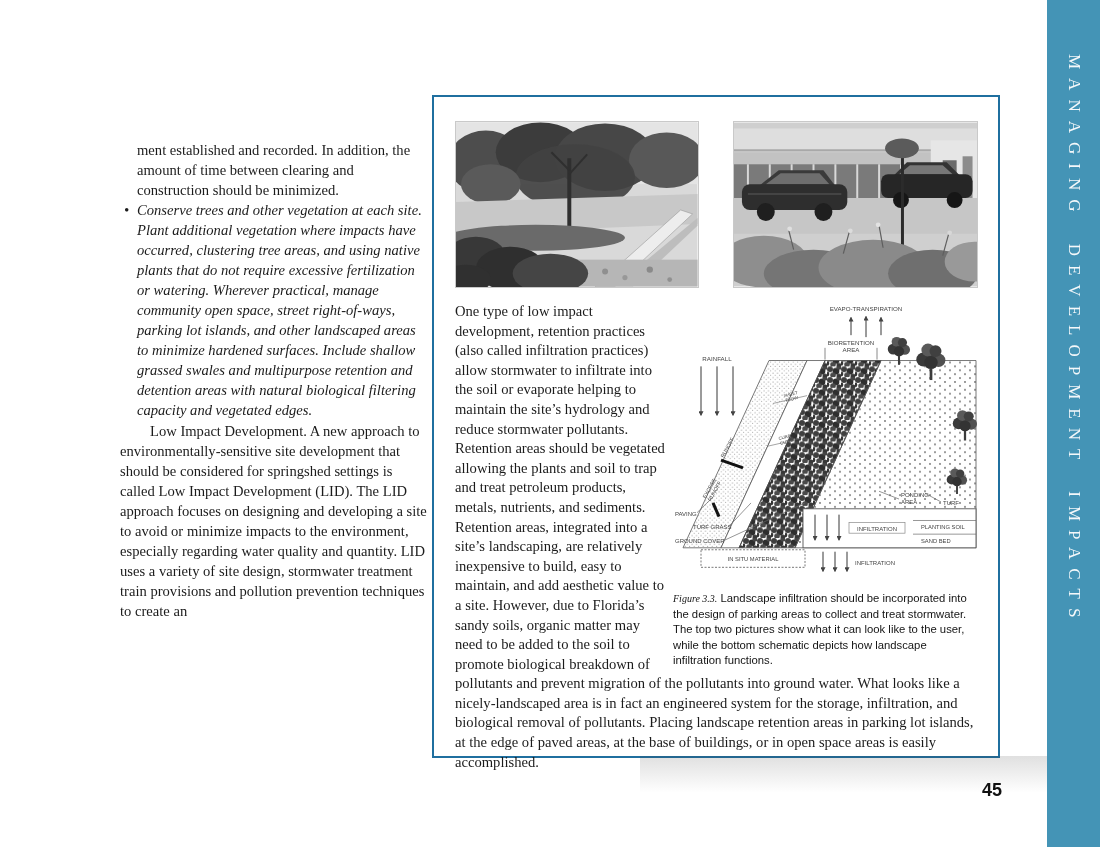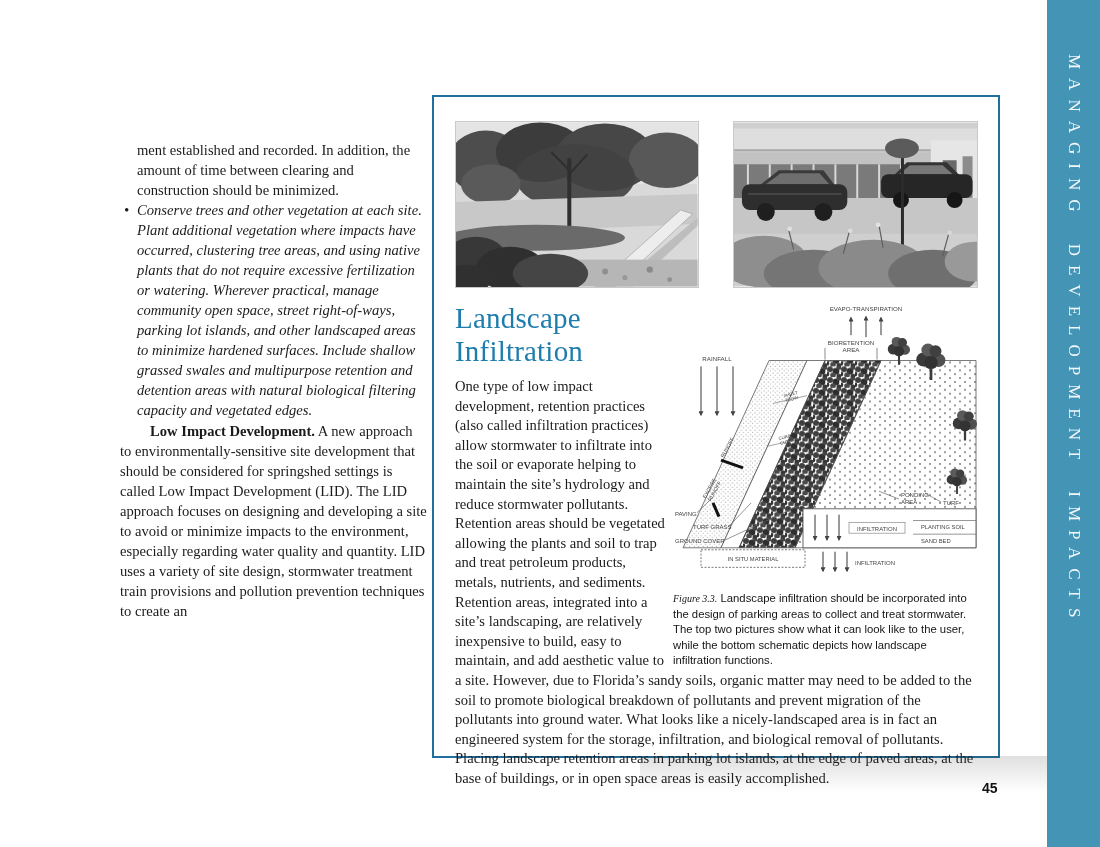--- a/index.html
+++ b/index.html
@@ -26,21 +26,21 @@
   
   .left-col{
     position:absolute;left:120px;top:140px;width:307px;
     font-size:14.6px;line-height:20px;text-align:left;
   }
   .left-col p.cont{margin:0 0 0 17px;}
   .left-col ul{list-style:none;margin:0;padding:0 0 0 17px;}
   .left-col ul li{position:relative;margin:0;font-style:italic;}
   .left-col ul li::before{content:"\2022";position:absolute;left:-13px;top:0;}
   .left-col .lid{margin:1px 0 0 0;text-indent:30px;}
-  .left-col .lid .lead{font-weight:bold;text-indent:0;}
+  .left-col .lid .lead{font-weight:normal;text-indent:0;}
   
   .feature-box{
     position:absolute;left:432px;top:95px;width:568px;height:663px;
     border:2px solid #1f6f9f;background:#fff;box-sizing:border-box;
     padding:24px 20px 0 21px;
   }
   .photos{display:flex;gap:34px;}
   .photo{border:1px solid #c9c9c9;}
   .box-body{margin-top:14px;}
   .fig-float{float:right;width:305px;margin-left:6px;}
@@ -52,21 +52,21 @@
   .fig-caption .figlabel{font-family:"Liberation Serif",serif;font-style:italic;font-size:10px;}
   h2.box-title{
     margin:0 0 9px 0;font-weight:400;
     font-family:"Liberation Serif",serif;
     font-size:29px;color:#1d7dac;letter-spacing:0.2px;
   }
   .box-text{margin:0;font-size:14.6px;line-height:19.6px;}
   
   .page-num{
     position:absolute;left:982px;top:780px;
-    font-family:"Liberation Sans",sans-serif;font-weight:bold;font-size:14px;color:#111;
+    font-family:"Liberation Sans",sans-serif;font-weight:bold;font-size:18px;color:#111;
   }
   .page-shade{
     position:absolute;left:640px;top:756px;width:407px;height:46px;
     background:linear-gradient(to bottom, rgba(60,60,60,0.16), rgba(255,255,255,0) 80%);
     pointer-events:none;
   }
   svg text{font-family:"Liberation Sans",sans-serif;fill:#444;}
 </style>
 </head>
 <body>
@@ -282,21 +282,20 @@
         <line x1="226" y1="202" x2="206" y2="194" stroke="#666" stroke-width="0.7"></line>
 
         <use href="#tree" transform="translate(258,56) scale(1.5)"></use>
         <use href="#tree" transform="translate(292,122) scale(1.25)"></use>
         <use href="#tree" transform="translate(284,180) scale(1.05)"></use>
         <use href="#tree" transform="translate(226,46) scale(1.15)"></use>
       </svg>
       <div class="fig-caption"><span class="figlabel">Figure 3.3.</span><span>  Landscape infiltration should be incorporated into the design of parking areas to collect and treat stormwater. The top two pictures show what it can look like to the user, while the bottom schematic depicts how landscape infiltration functions.</span></div>
     </div>
 
-    <h2 class="box-title">Landscape Infiltration</h2>
     <p class="box-text">One type of low impact development, retention practices (also called infiltration practices) allow stormwater to infiltrate into the soil or evaporate helping to maintain the site’s hydrology and reduce stormwater pollutants. Retention areas should be vegetated allowing the plants and soil to trap and treat petroleum products, metals, nutrients, and sediments. Retention areas, integrated into a site’s landscaping, are relatively inexpensive to build, easy to maintain, and add aesthetic value to a site. However, due to Florida’s sandy soils, organic matter may need to be added to the soil to promote biological breakdown of pollutants and prevent migration of the pollutants into ground water. What looks like a nicely-landscaped area is in fact an engineered system for the storage, infiltration, and biological removal of pollutants. Placing landscape retention areas in parking lot islands, at the edge of paved areas, at the base of buildings, or in open space areas is easily accomplished.</p>
   </div>
 </div>
 
 <div class="page-shade"></div>
 <div class="page-num">45</div>
 <div class="sidebar-band">
   <span class="vtext">MANAGING DEVELOPMENT IMPACTS</span>
 </div>
 

